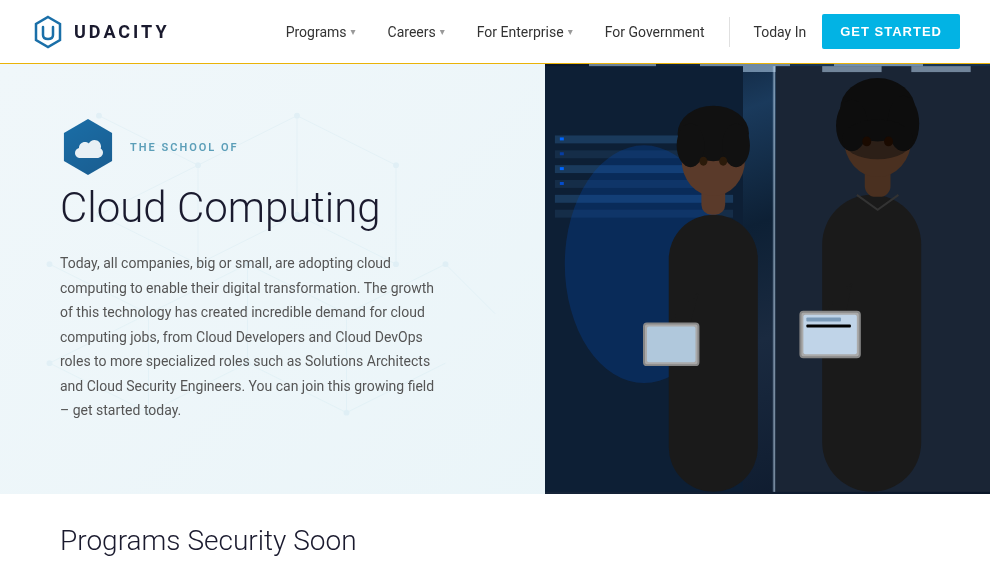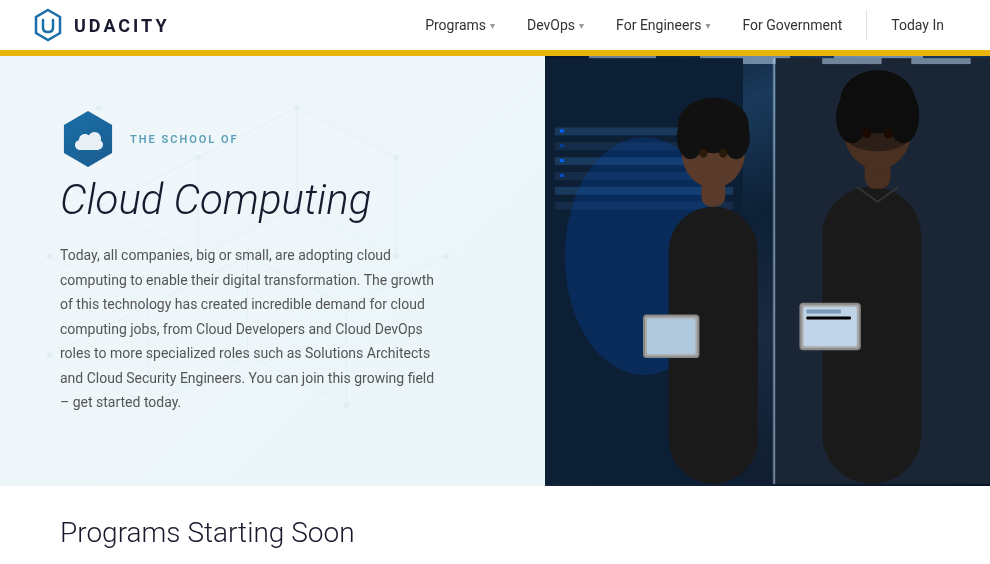--- a/index.html
+++ b/index.html
@@ -2,23 +2,23 @@
 <html><head>
   <meta charset="utf-8">
   <style>
     * { margin: 0; padding: 0; box-sizing: border-box; }
     body { font-family: -apple-system, BlinkMacSystemFont, 'Segoe UI', Roboto, sans-serif; width: 990px; min-height: 564px; background: #fff; overflow-x: hidden; }
 
     
     .navbar {
       display: flex;
       align-items: center;
-      height: 56px;
+      height: 64px;
       padding: 0 30px;
-      border-bottom: 6px solid #eab308;
+      border-bottom: 1px solid #eab308;
       background: #fff;
       position: relative;
       z-index: 10;
     }
     .logo-area {
       display: flex;
       align-items: center;
       gap: 8px;
       text-decoration: none;
       margin-right: auto;
@@ -125,21 +125,20 @@
       display: flex;
       flex-direction: column;
       gap: 2px;
     }
     .hero-title {
       font-size: 42px;
       font-weight: 300;
       color: #1a1a2e;
       line-height: 1.2;
       margin-bottom: 22px;
-      font-style: italic;
     }
     .hero-description {
       font-size: 14px;
       line-height: 1.75;
       color: #555;
       max-width: 380px;
     }
     .hero-right {
       flex: 0 0 45%;
       position: relative;
@@ -199,34 +198,35 @@
     </svg>
     <span class="logo-text">UDACITY</span>
   </a>
 
   <div class="nav-links">
     <a class="nav-item">
       <span>Programs</span>
       <span class="chevron">▾</span>
     </a>
     <a class="nav-item">
-      <span>DevOps</span>
+      <span>Careers</span>
       <span class="chevron">▾</span>
     </a>
     <a class="nav-item">
-      <span>For Engineers</span>
+      <span>For Enterprise</span>
       <span class="chevron">▾</span>
     </a>
     <a class="nav-item">
       <span>For Government</span>
     </a>
 
     <div class="nav-divider"></div>
 
     <span class="nav-signin">Today In</span>
+    <button class="nav-get-started">GET STARTED</button>
   </div>
 </nav>
 
 <section class="hero">
 
   <svg class="hero-bg-pattern" viewBox="0 0 550 430" xmlns="http://www.w3.org/2000/svg">
 
     <line x1="100" y1="50" x2="200" y2="100" stroke="#9acce0" stroke-width="0.8"></line>
     <line x1="200" y1="100" x2="300" y2="50" stroke="#9acce0" stroke-width="0.8"></line>
     <line x1="300" y1="50" x2="400" y2="100" stroke="#9acce0" stroke-width="0.8"></line>
@@ -366,21 +366,21 @@
         <ellipse cx="325" cy="76" rx="4.5" ry="5" fill="#1a0a00"></ellipse>
         <ellipse cx="347" cy="76" rx="4.5" ry="5" fill="#1a0a00"></ellipse>
 
         <path d="M315 130 L336 145 L357 130" fill="none" stroke="#333" stroke-width="2"></path>
       </svg>
     </div>
   </div>
 </section>
 
 <section class="programs-section">
-  <h2 class="programs-title">Programs Starting Soon</h2>
+  <h2 class="programs-title">Programs Security Soon</h2>
 </section>
 
 <style>
   
   .school-label {
     margin-bottom: 4px;
   }
   .hero-title {
     font-size: 42px;
     font-weight: 300;

